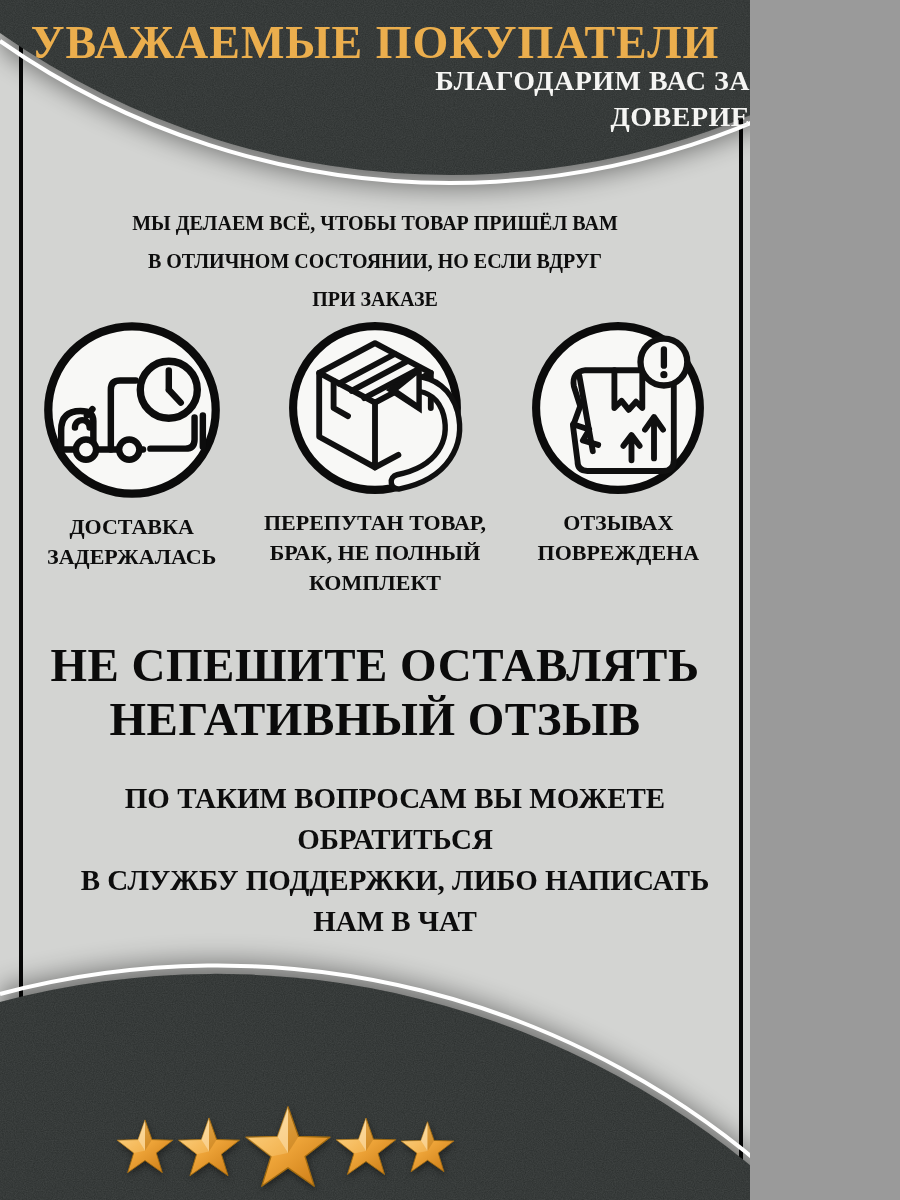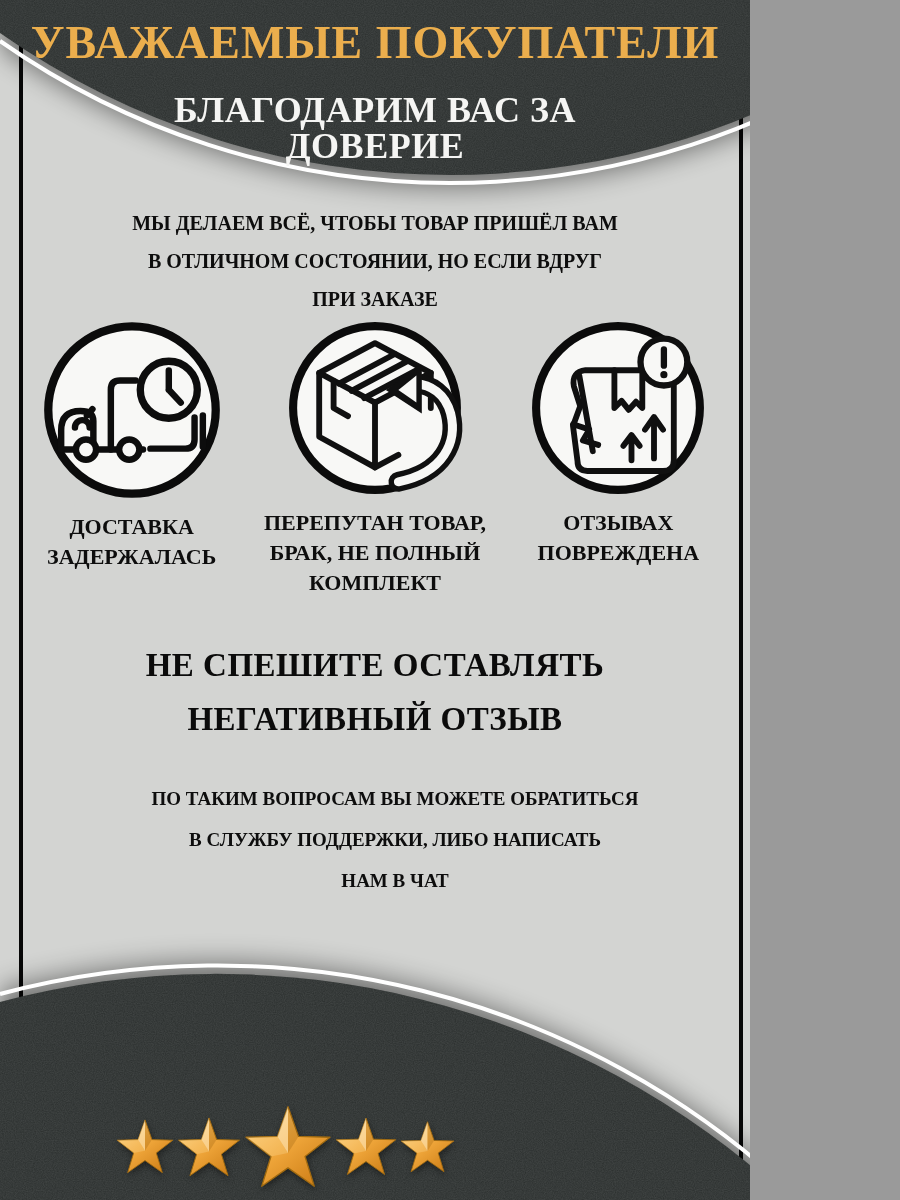--- a/index.html
+++ b/index.html
@@ -11,24 +11,24 @@
   }
   .frame{
     position:absolute;left:19px;top:12px;right:7px;bottom:14px;
     border:4px solid #070707;pointer-events:none;
   }
   svg.shape{position:absolute;left:0;overflow:visible;}
   svg.top-shape{top:0;filter:drop-shadow(0 9px 10px rgba(0,0,0,.45));}
   svg.bottom-shape{top:940px;filter:drop-shadow(0 -8px 10px rgba(0,0,0,.45));}
   .txt{position:absolute;left:0;right:0;text-align:center;white-space:pre-line;font-weight:bold;}
   .hdr-title{top:16px;font-size:46px;letter-spacing:1px;color:#ebae4d;}
-  .hdr-sub{top:92px;font-size:36px;line-height:36px;color:#f5f5f3;letter-spacing:.5px;}
+  .hdr-sub{top:63px;font-size:28px;line-height:36px;color:#f5f5f3;letter-spacing:.5px;text-align:right;}
   .intro{top:204px;font-size:20px;line-height:38px;color:#0d0d0d;}
-  .warning-title{top:638px;font-size:33px;line-height:54px;color:#0b0b0b;letter-spacing:.5px;}
-  .support{top:778px;font-size:19px;line-height:41px;color:#0d0d0d;padding-left:40px;}
+  .warning-title{top:638px;font-size:47px;line-height:54px;color:#0b0b0b;letter-spacing:.5px;}
+  .support{top:778px;font-size:29px;line-height:41px;color:#0d0d0d;padding-left:40px;}
   .issues{
     position:absolute;top:318px;left:10px;right:10px;height:280px;
     display:flex;justify-content:space-between;
   }
   .issue{width:300px;display:flex;flex-direction:column;align-items:center;}
   .issue .cap{
     margin-top:10px;text-align:center;white-space:pre-line;
     font-weight:bold;font-size:22px;line-height:30px;color:#0d0d0d;
   }
   .footer-heading{

